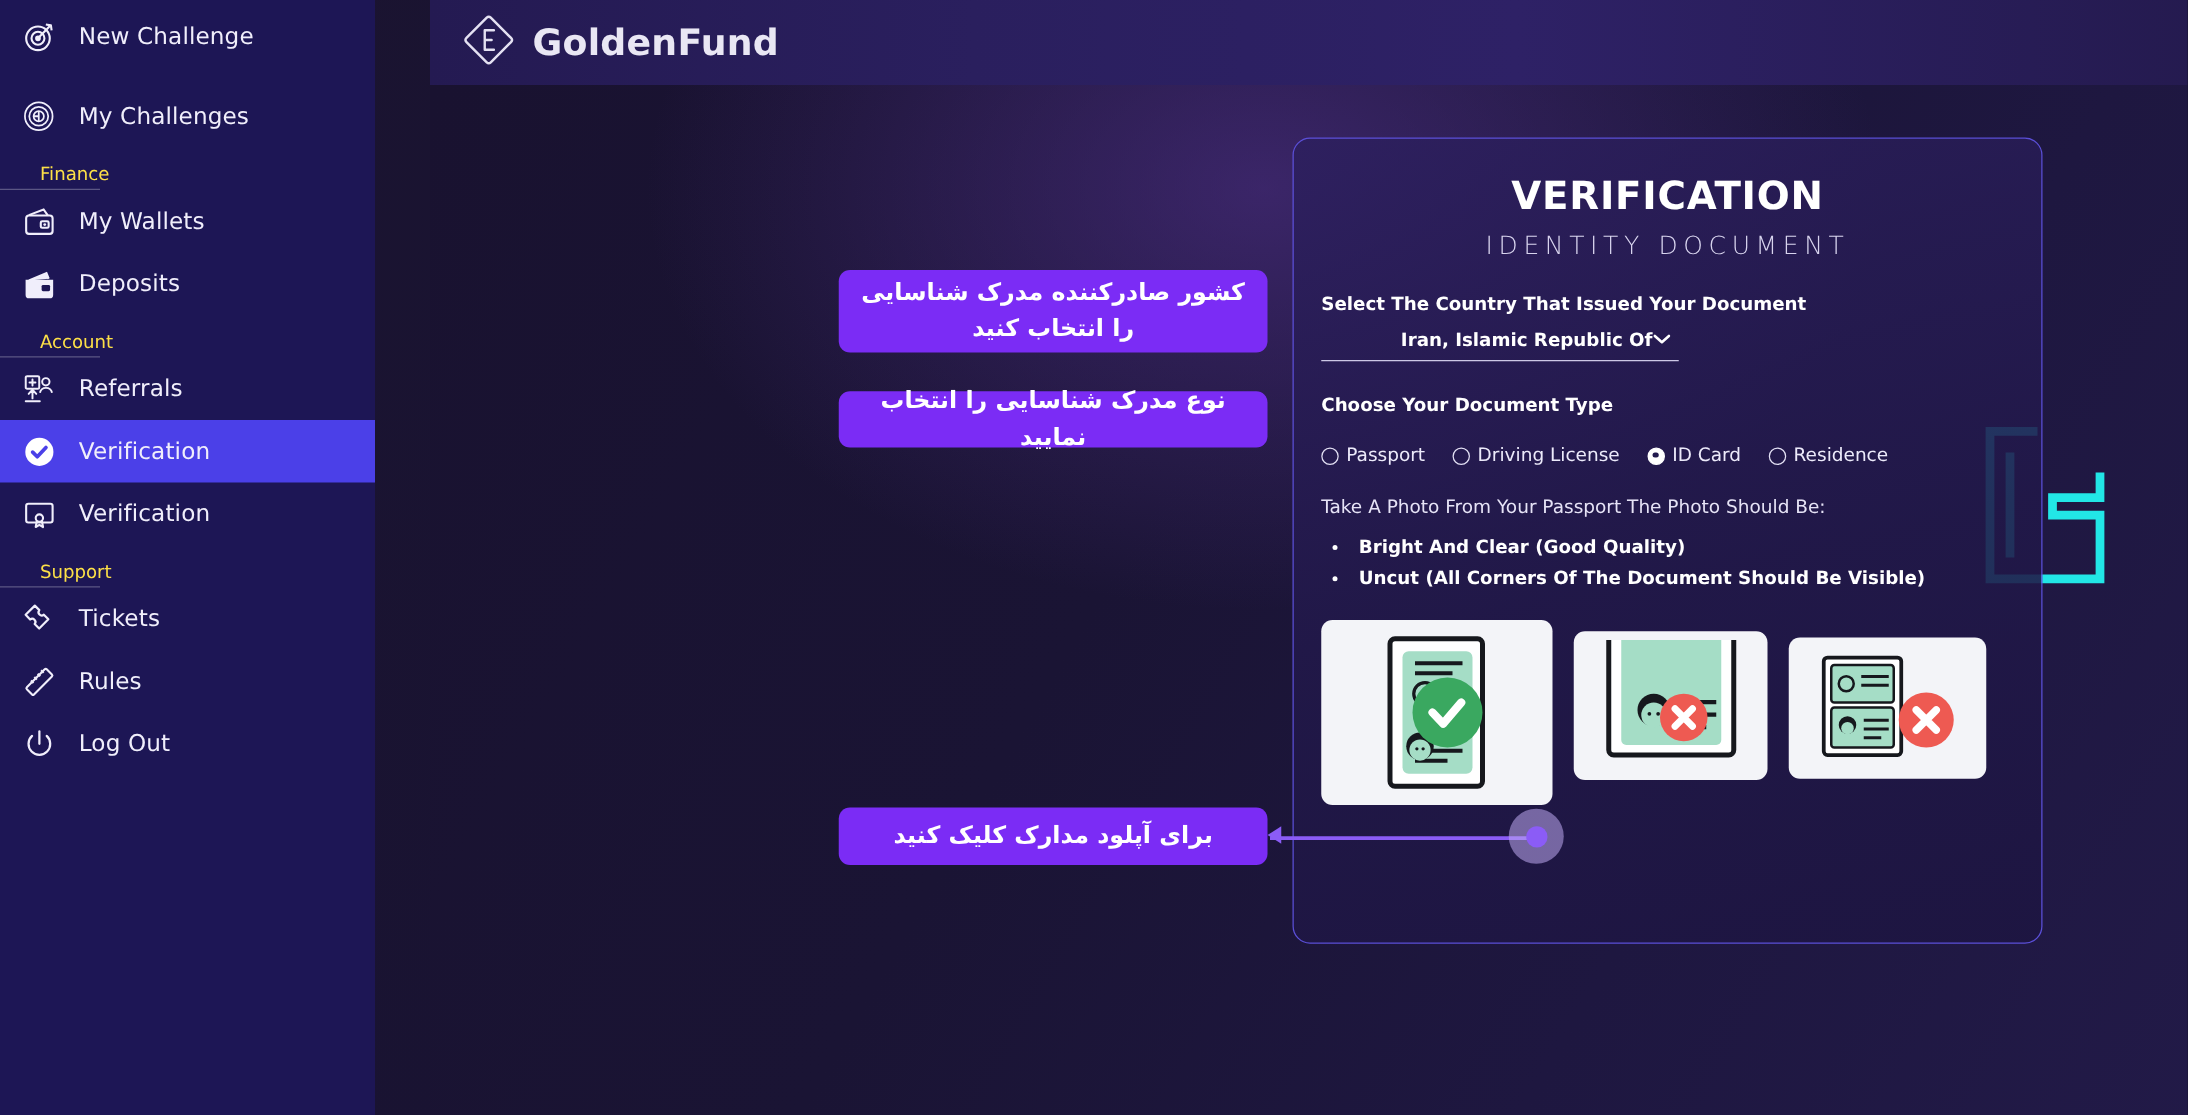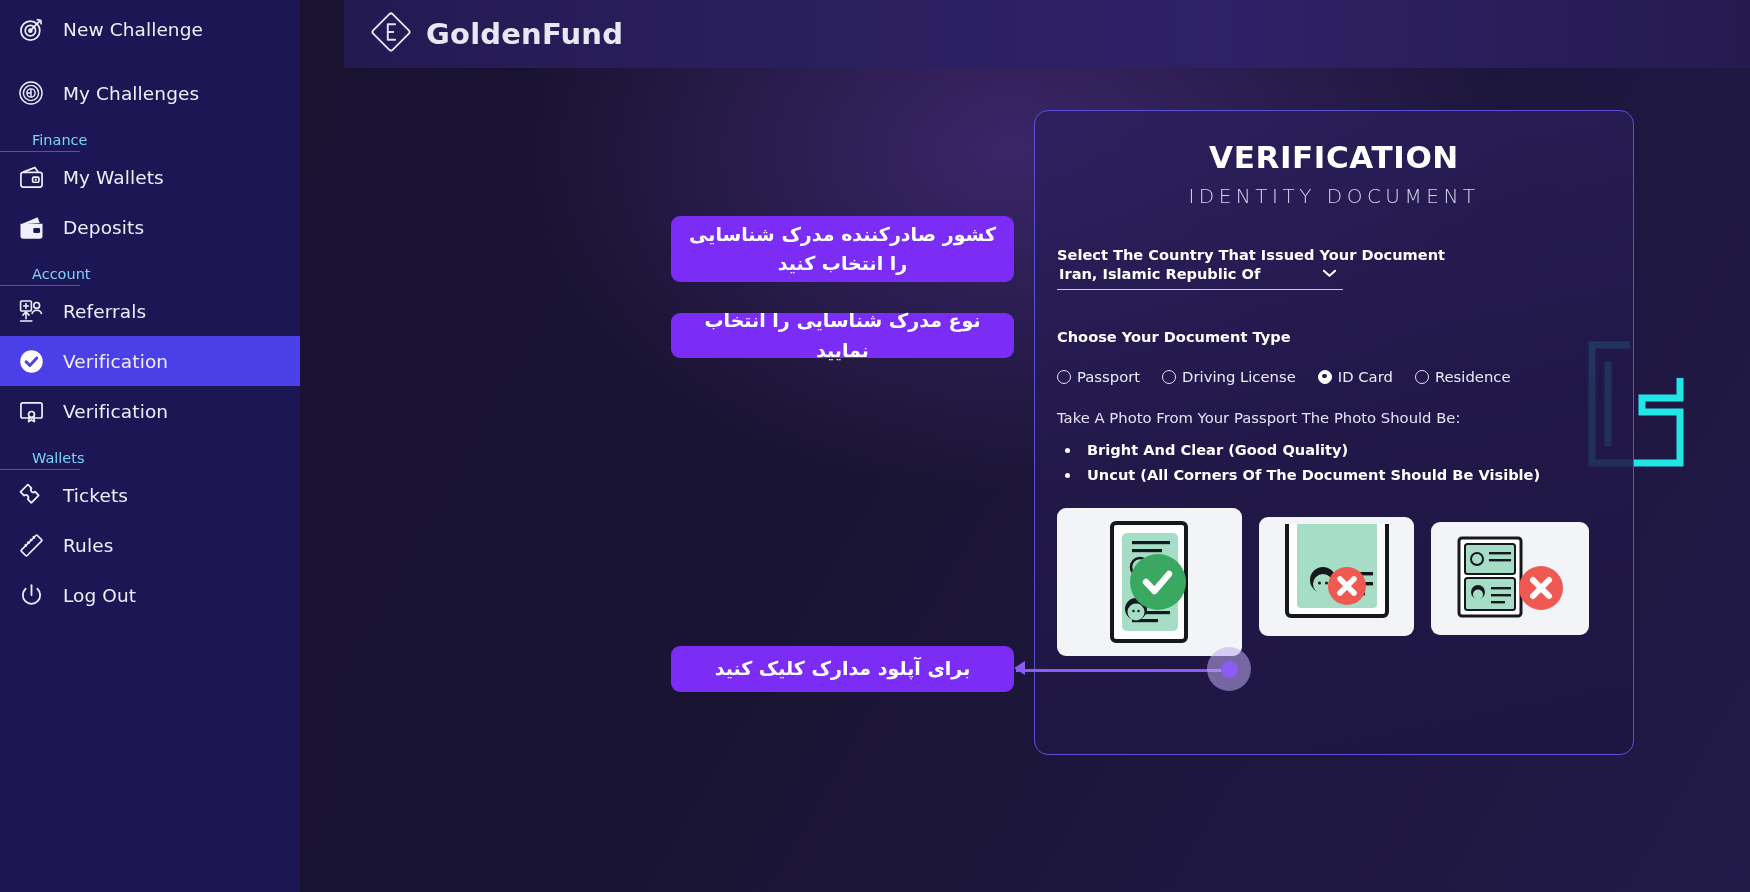--- a/index.html
+++ b/index.html
@@ -43,21 +43,21 @@
   .nav-item .ico {
     width: 30px; height: 30px;
     flex: 0 0 30px;
     display: flex; align-items: center; justify-content: center;
   }
   .nav-item .ico svg { display: block; }
   .nav-gap { height: 14px; }
   .nav-section {
     padding-left: 32px;
     font-size: 14.5px;
-    color: #7dd3fc;
+    color: #fde047;
     height: 34px;
     display: flex; align-items: flex-end;
     padding-bottom: 4px;
     position: relative;
   }
   .nav-section::after {
     content: "";
     position: absolute;
     left: 0; bottom: 0;
     width: 80px; height: 1px;
@@ -139,27 +139,28 @@
     font-size: 20px;
     color: #d8d4ee;
     letter-spacing: 4.5px;
     margin-top: 9px;
     font-weight: 300;
   }
   .field-label {
     font-size: 14.6px;
     font-weight: bold;
     color: #ffffff;
-    margin-top: 38px;
+    margin-top: 27px;
   }
   .select-wrap {
+    margin-top: 10px;
     width: 286px;
     border-bottom: 1px solid #cdc8e6;
     display: flex; align-items: center;
-    justify-content: space-between;
+    justify-content: flex-end;
     padding: 2px 6px 7px 2px;
     cursor: pointer;
   }
   .select-value { font-size: 14.6px; font-weight: bold; color: #ffffff; }
   .chev { color: #ffffff; font-size: 13px; line-height: 1; }
   .radio-row {
     display: flex; align-items: flex-end;
     gap: 0;
     margin-top: 23px;
   }
@@ -393,21 +394,21 @@
         <svg width="27" height="27" viewBox="0 0 24 24" fill="none" stroke="#f0eefb" stroke-width="1.5">
           <rect x="2.6" y="4.4" width="18.8" height="13.4" rx="1.6"></rect>
           <circle cx="12" cy="14.6" r="2.6"></circle>
           <path d="M10.2 16.6 L9.4 21 l2.6 -1.5 2.6 1.5 -.8 -4.4" stroke-linejoin="round"></path>
         </svg>
       </span>
       <span>Verification</span>
     </div>
 
     <div class="nav-section">
-      <span>Wallets</span>
+      <span>Support</span>
     </div>
 
     <div class="nav-item">
       <span class="ico">
         <svg width="28" height="28" viewBox="0 0 24 24" fill="none" stroke="#f0eefb" stroke-width="1.5">
           <path d="M3 9.3 L9.3 3 l3.1 3.1 a2.2 2.2 0 0 0 3.1 3.1 L18.6 12.4 12.3 18.7 9.2 15.6 a2.2 2.2 0 0 0 -3.1 -3.1 Z" stroke-linejoin="round"></path>
         </svg>
       </span>
       <span>Tickets</span>
     </div>

